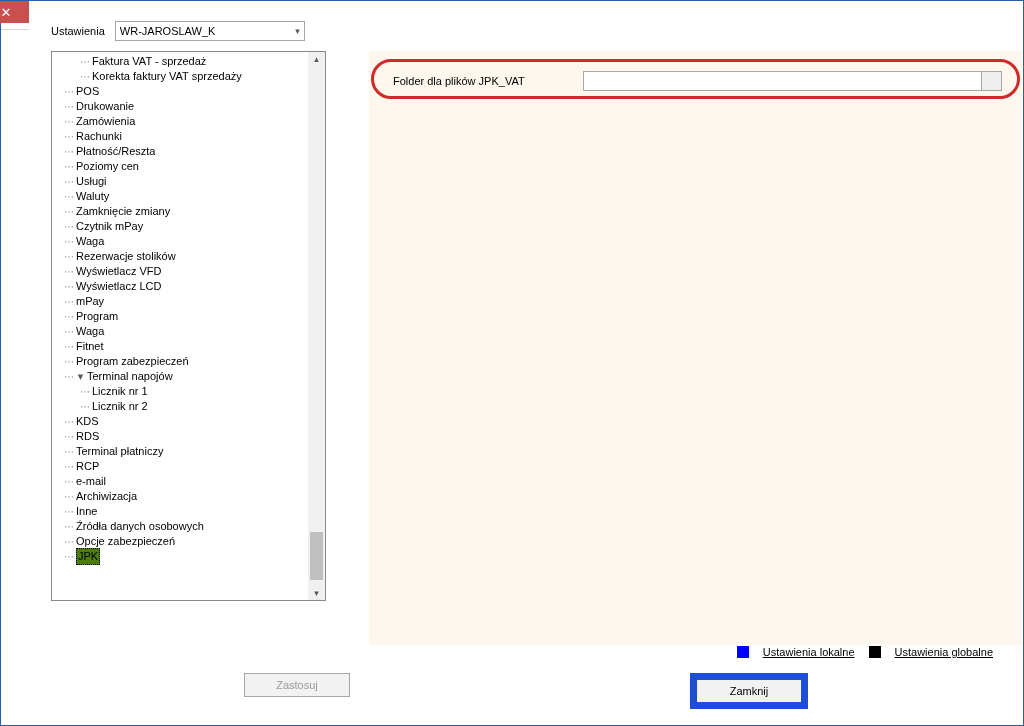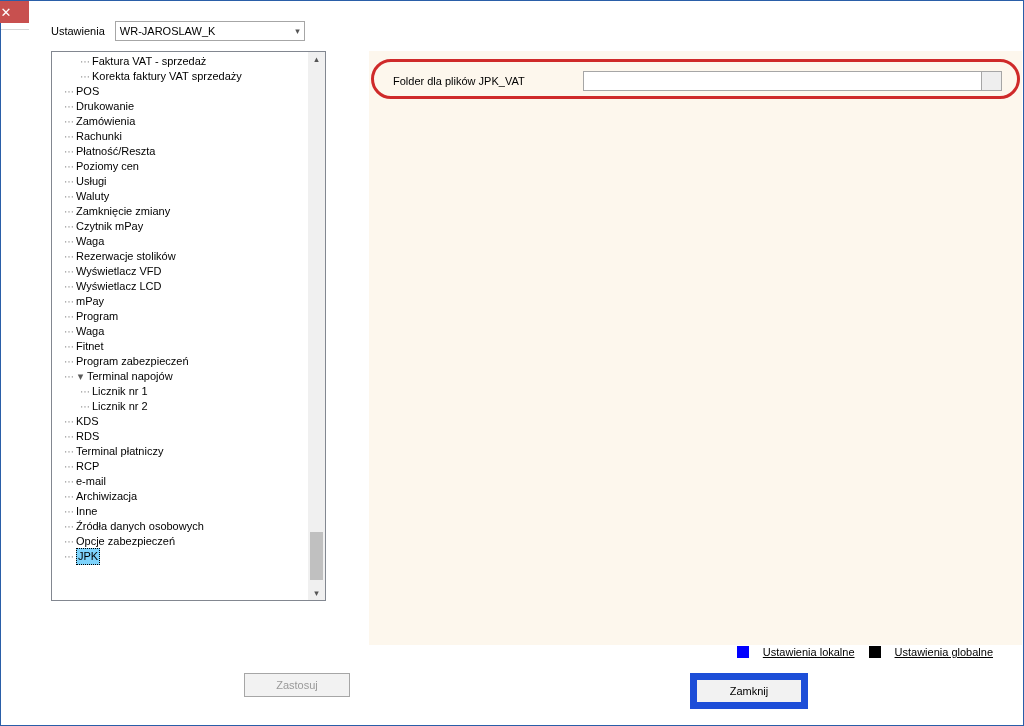--- a/index.html
+++ b/index.html
@@ -22,21 +22,21 @@
 .scrollbar .arrow{font-size:9px;color:#555;padding:2px 0}
 .scrollbar .thumb{position:absolute;top:480px;bottom:20px;left:2px;right:2px;background:#c0c0c0}
 .tree{list-style:none;margin:0;padding:2px 0}
 .tree li{line-height:15px;white-space:nowrap}
 .row{display:flex;align-items:center;height:15px}
 .indent1{padding-left:12px}
 .indent2{padding-left:28px}
 .connector{color:#8a8a8a;font-size:10px;margin-right:3px;letter-spacing:-1px}
 .expander{display:inline-block;width:9px;text-align:center;color:#5a5a5a;margin-right:2px}
 .node-label{}
-.selected{border:1px dotted #000;background:#7dd3fc;padding:0 1px}
+.selected{border:1px dotted #000;background:#4d7c0f;padding:0 1px}
 .right-panel{position:absolute;left:340px;top:50px;width:653px;height:594px;background:#fdf7ed}
 .highlight{position:absolute;left:2px;top:8px;right:2px;height:40px;border:3px solid #cf2a2a;border-radius:22px;box-sizing:border-box}
 .form-row{position:absolute;left:24px;top:20px;right:20px;display:flex;align-items:center}
 .form-row label{width:190px}
 .path-input{flex:1;height:20px;display:flex}
 .path-input input{flex:1;border:1px solid #a6a6a6;background:#fff;height:20px;box-sizing:border-box}
 .path-input .browse{width:20px;height:20px;border:1px solid #a6a6a6;border-left:none;background:#eee;box-sizing:border-box}
 .legend{position:absolute;right:30px;top:645px;display:flex;align-items:center;gap:14px;font-size:11px}
 .sw{width:12px;height:12px;display:inline-block}
 .sw.blue{background:#0000ff}

